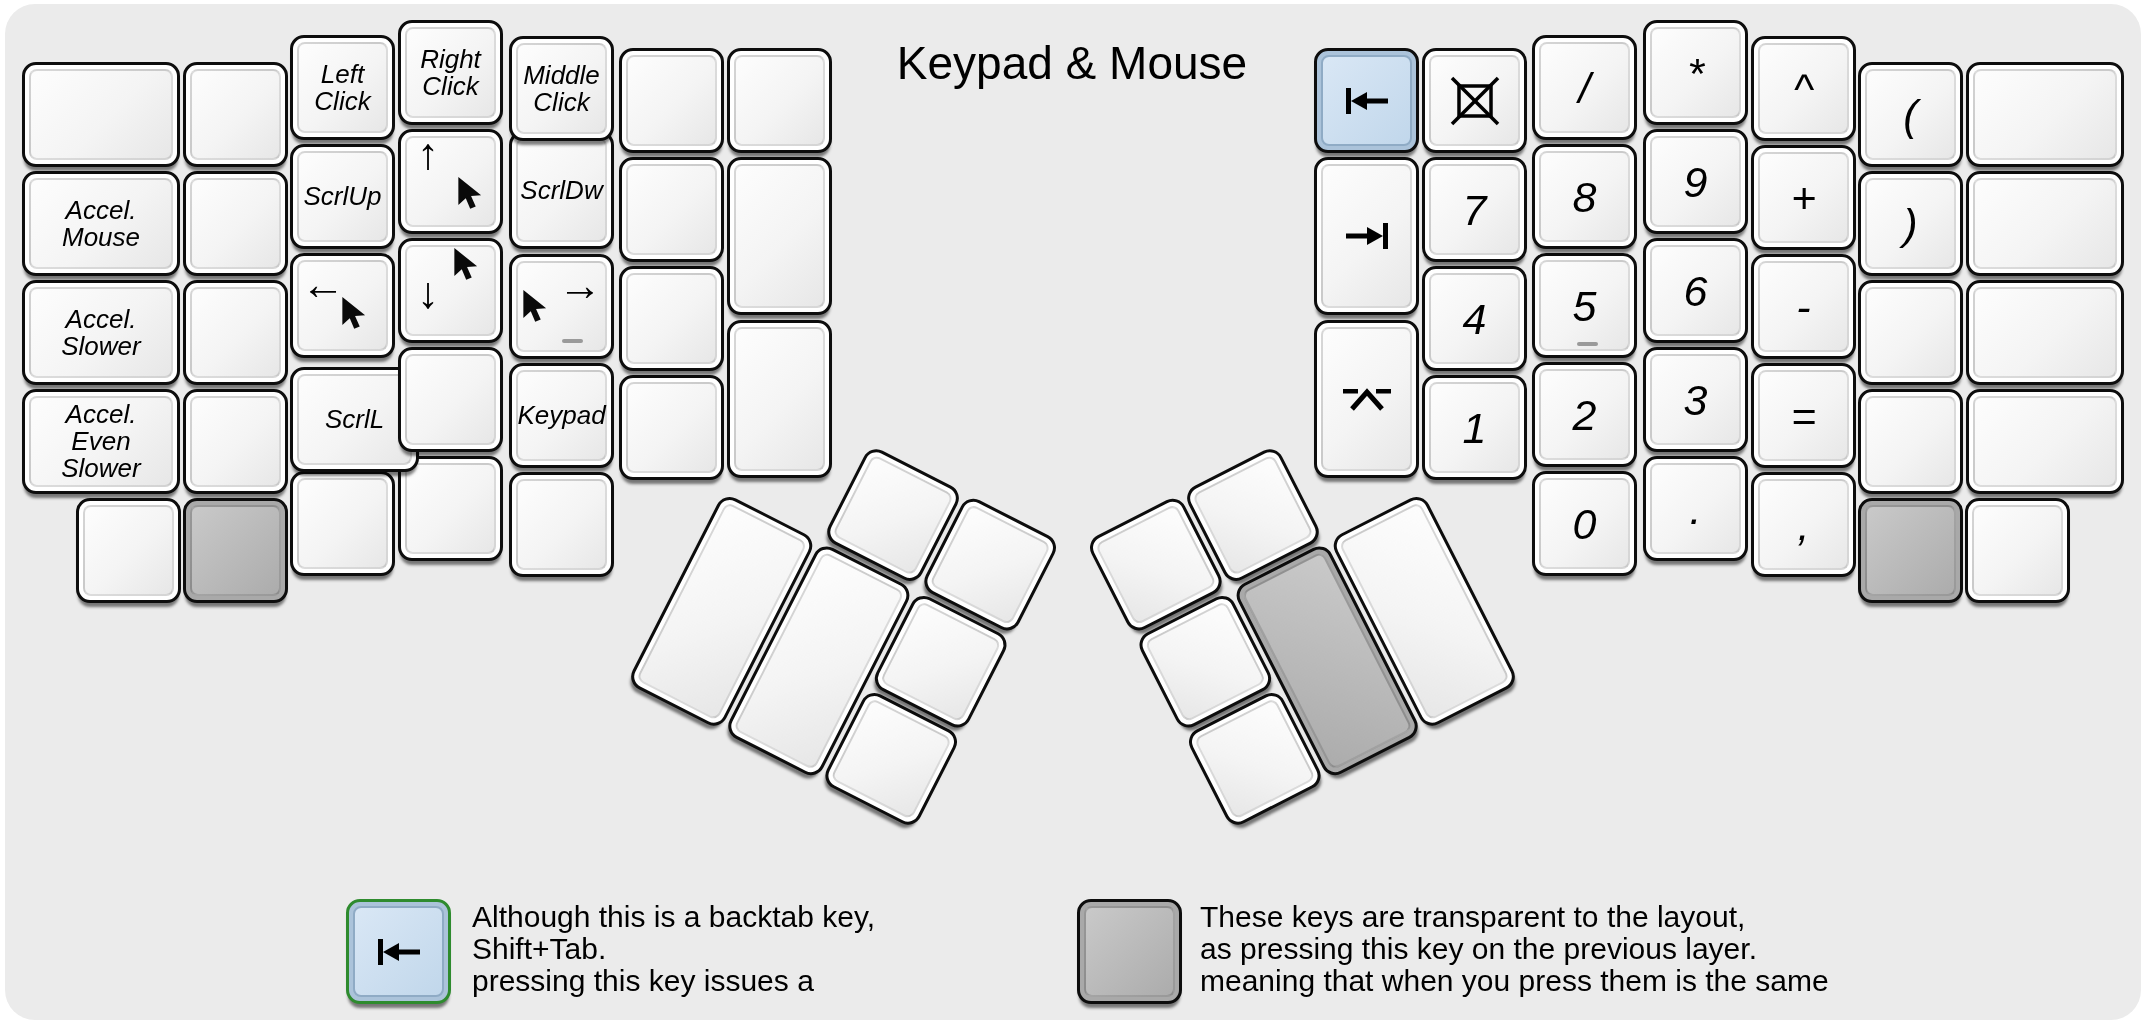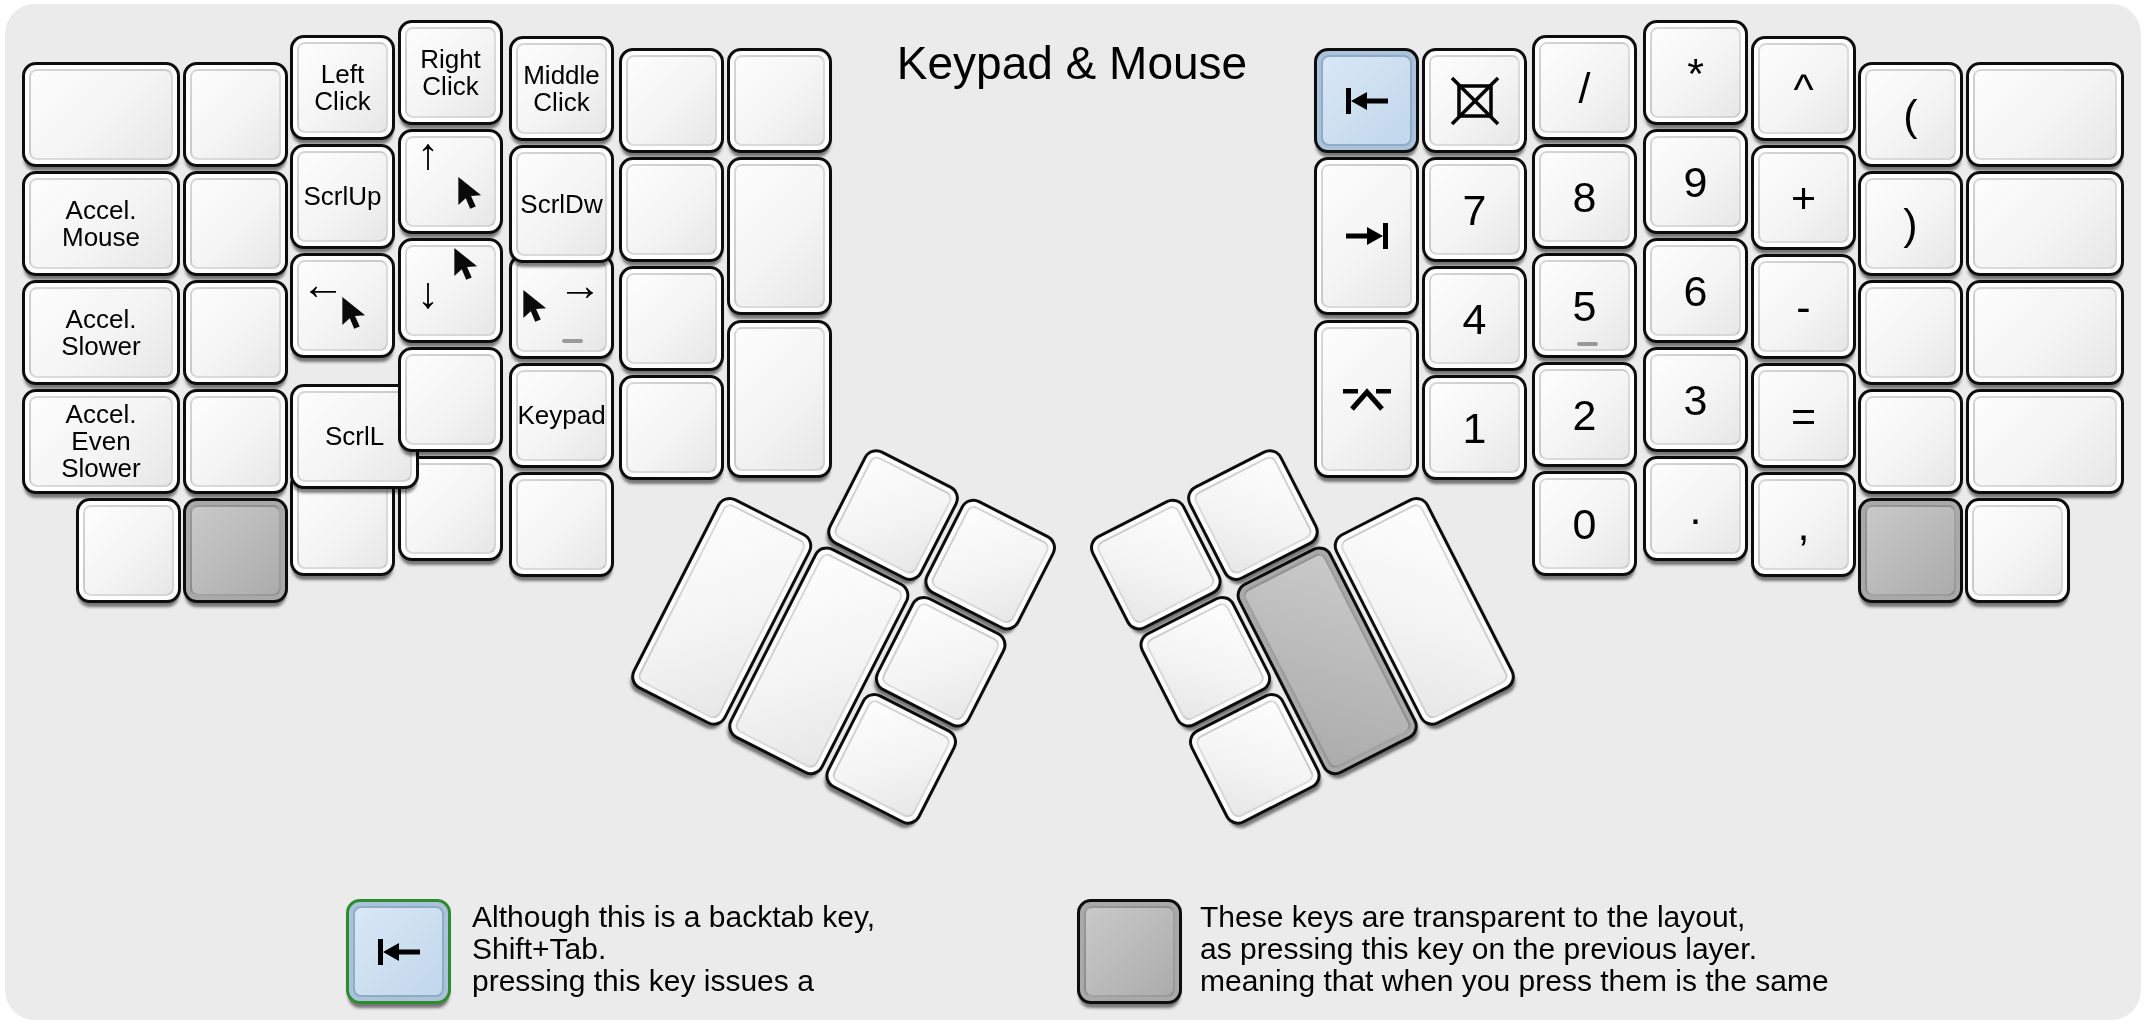--- a/index.html
+++ b/index.html
@@ -5,21 +5,21 @@
   html,body{margin:0;padding:0;background:#ffffff;}
   #canvas{position:relative;width:2146px;height:1026px;background:#ffffff;overflow:hidden;
           font-family:"Liberation Sans","DejaVu Sans",sans-serif;color:#000;}
   #board{position:absolute;left:5px;top:4px;width:2136px;height:1016px;background:#ebebeb;border-radius:30px;}
   .key{position:absolute;box-sizing:border-box;background:#ffffff;border:3px solid #0d0d0d;border-radius:14px;
        box-shadow:0 6px 3px -2px rgba(0,0,0,.5);}
   .key .face{position:absolute;left:4px;top:4px;right:4px;bottom:4px;border-radius:8px;
        border:2px solid rgba(0,0,0,.13);
        background:linear-gradient(135deg,#fdfdfd 0%,#f4f4f4 55%,#e7e7e7 100%);}
   .key .lbl{position:absolute;left:2px;top:2px;right:2px;bottom:2px;display:flex;flex-direction:column;
-       align-items:center;justify-content:center;text-align:center;font-size:26px;line-height:27px;z-index:2;}
+       align-items:center;justify-content:center;text-align:center;font-size:26px;line-height:27px;z-index:2;font-style:italic;}
   .key .lbl.big{font-size:43px;line-height:44px;}
   .key.gray{background:#a9a9a9;}
   .key.gray .face{background:linear-gradient(135deg,#c9c9c9 0%,#acacac 100%);border-color:rgba(0,0,0,.18);}
   .key.blue{background:#abc3da;}
   .key.blue .face{background:linear-gradient(135deg,#d9e7f5 0%,#c1d7eb 100%);border-color:#8fabc5;}
   .key.green-border{border-color:#2e8b2e;}
   .iconwrap{position:absolute;left:0;top:0;right:0;bottom:0;display:flex;align-items:center;justify-content:center;z-index:2;}
   .arrow-glyph{position:absolute;font-size:44px;line-height:44px;z-index:3;}
   .cursor{position:absolute;z-index:3;}
   .dash{position:absolute;width:21px;height:4px;background:#9a9a9a;border-radius:2px;z-index:3;}
@@ -149,21 +149,21 @@
         <div>ScrlUp</div>
       </div>
     </div>
     <div class="key" style="left: 290px; top: 253px; width: 105px; height: 105px; z-index: 28;">
       <div class="face"></div>
       <div class="arrow-glyph" style="left: 8px; top: 6px;">←</div>
       <svg class="cursor" width="28" height="36" viewBox="0 0 26 34" style="left:47px;top:40px">
         <path d="M2 1 L2 27.5 L9 21 L13.2 31 L18.4 28.7 L14 19 L23.5 18.2 Z" fill="#0a0a0a"></path>
       </svg>
     </div>
-    <div class="key" style="left: 290px; top: 384px; width: 129px; height: 105px; z-index: 27;">
+    <div class="key" style="left: 290px; top: 367px; width: 129px; height: 105px; z-index: 27;">
       <div class="face"></div>
       <div class="lbl">
         <div>ScrlL</div>
       </div>
     </div>
     <div class="key" style="left: 290px; top: 471px; width: 105px; height: 105px; z-index: 26;">
       <div class="face"></div>
     </div>
     <div class="key" style="left: 398px; top: 20px; width: 105px; height: 105px; z-index: 30;">
       <div class="face"></div>
@@ -192,21 +192,21 @@
     <div class="key" style="left: 398px; top: 456px; width: 105px; height: 105px; z-index: 26;">
       <div class="face"></div>
     </div>
     <div class="key" style="left: 509px; top: 36px; width: 105px; height: 105px; z-index: 30;">
       <div class="face"></div>
       <div class="lbl">
         <div>Middle</div>
         <div>Click</div>
       </div>
     </div>
-    <div class="key" style="left: 509px; top: 145px; width: 105px; height: 118px; z-index: 29;">
+    <div class="key" style="left: 509px; top: 131px; width: 105px; height: 118px; z-index: 29;">
       <div class="face"></div>
       <div class="lbl">
         <div>ScrlDw</div>
       </div>
     </div>
     <div class="key" style="left: 509px; top: 254px; width: 105px; height: 105px; z-index: 28;">
       <div class="face"></div>
       <div class="arrow-glyph" style="left: 46px; top: 6px;">→</div>
       <svg class="cursor" width="28" height="36" viewBox="0 0 26 34" style="left:9px;top:32px">
         <path d="M2 1 L2 27.5 L9 21 L13.2 31 L18.4 28.7 L14 19 L23.5 18.2 Z" fill="#0a0a0a"></path>

